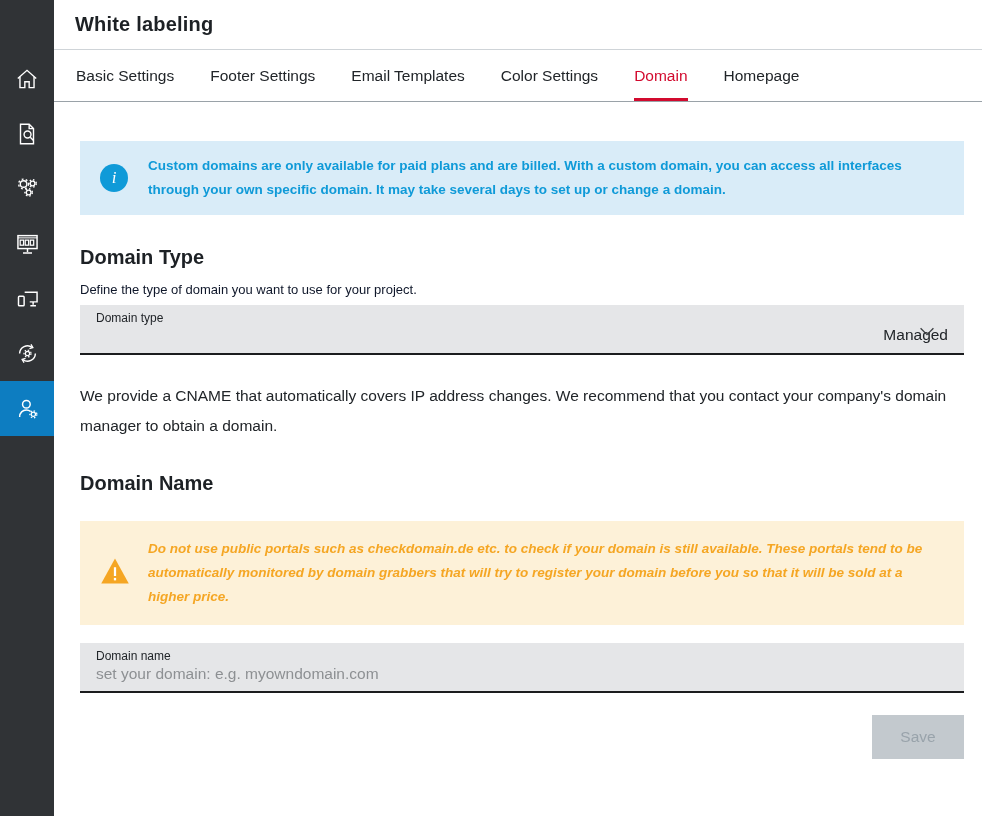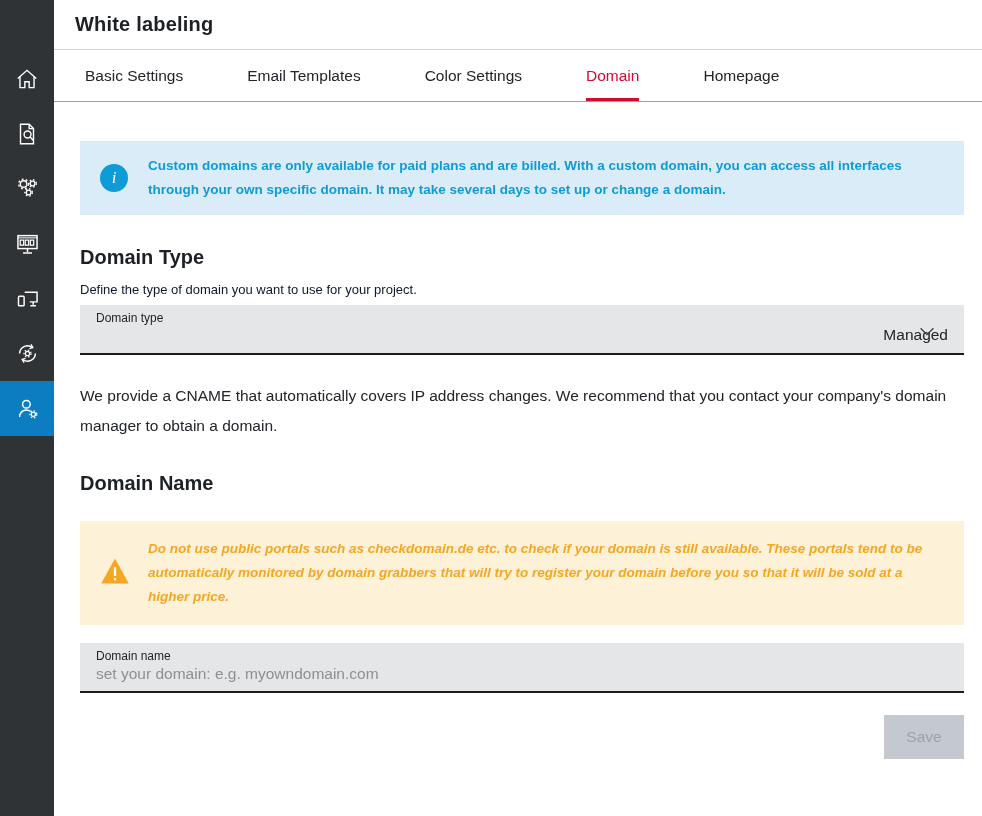--- a/index.html
+++ b/index.html
@@ -46,22 +46,21 @@
     font-weight: bold;
     color: #1d2125;
     letter-spacing: 0.2px;
   }
 
   .tabs {
     height: 52px;
     border-bottom: 1px solid #9aa2a8;
     display: flex;
     align-items: stretch;
-    padding-left: 31px;
-    gap: 28px;
+    padding-left: 22px;
   }
   .tab {
     display: flex;
     align-items: center;
     margin-right: 36px;
     font-size: 15.5px;
     color: #212529;
     cursor: pointer;
     border-bottom: 3px solid transparent;
     padding-top: 3px;
@@ -193,21 +192,21 @@
     font-style: italic;
   }
 
   
   .actions {
     margin-top: 22px;
     display: flex;
     justify-content: flex-end;
   }
   .save-btn {
-    width: 80px;
+    width: 92px;
     height: 44px;
     background: #c3c9ce;
     color: #99a3ab;
     border: none;
     font-family: "Liberation Sans", sans-serif;
     font-size: 15.5px;
     cursor: default;
   }
 </style>
 </head>
@@ -298,20 +297,21 @@
 </nav>
 
 <div class="main">
 
   <header class="titlebar">
     <h1>White labeling</h1>
   </header>
 
   <div class="tabs">
     <div class="tab">Basic Settings</div>
+    <div class="tab">Footer Settings</div>
     <div class="tab">Email Templates</div>
     <div class="tab">Color Settings</div>
     <div class="tab active">Domain</div>
     <div class="tab">Homepage</div>
   </div>
 
   <div class="content">
 
     <div class="info-banner">
       <span class="info-icon">i</span>

